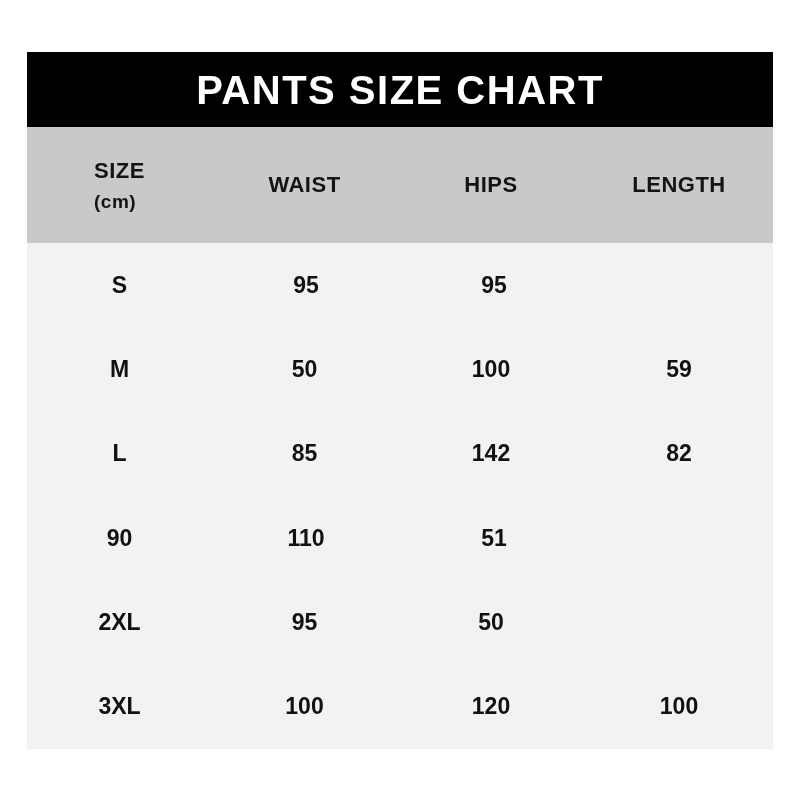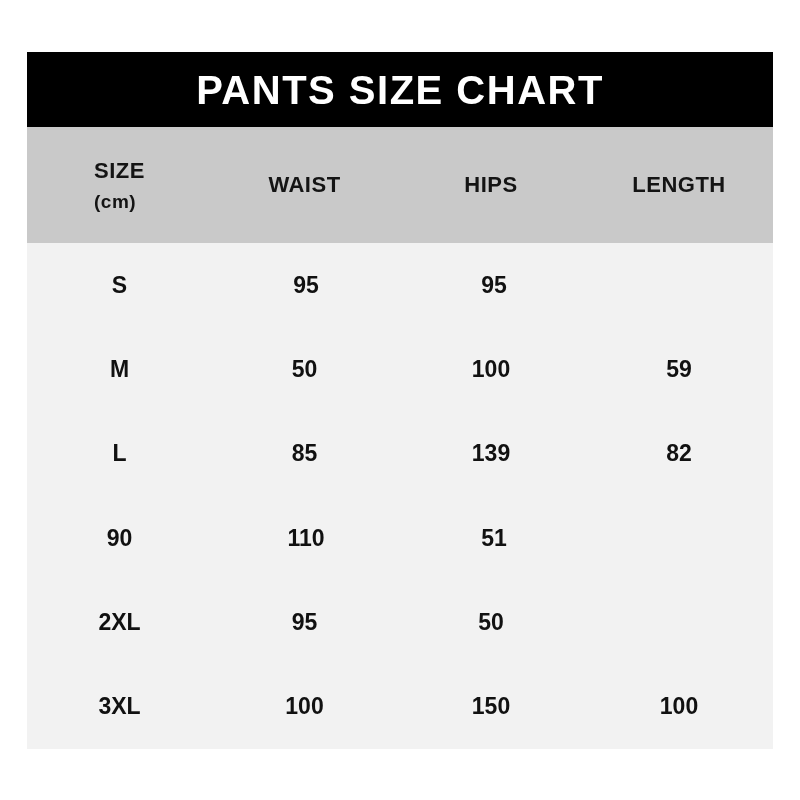--- a/index.html
+++ b/index.html
@@ -140,38 +140,38 @@
       <div class="data-row">
         <div class="data-cell col-size">M</div>
         <div class="data-cell col-waist">50</div>
         <div class="data-cell col-hips">100</div>
         <div class="data-cell col-length">59</div>
       </div>
 
       <div class="data-row">
         <div class="data-cell col-size">L</div>
         <div class="data-cell col-waist">85</div>
-        <div class="data-cell col-hips">139</div>
+        <div class="data-cell col-hips">142</div>
         <div class="data-cell col-length">82</div>
       </div>
 
       <div class="data-row">
         <div class="data-cell col-waist">90</div>
         <div class="data-cell col-hips">110</div>
         <div class="data-cell col-length">51</div>
       </div>
 
       <div class="data-row">
         <div class="data-cell col-size">2XL</div>
         <div class="data-cell col-waist">95</div>
         <div class="data-cell col-length">50</div>
       </div>
 
       <div class="data-row">
         <div class="data-cell col-size">3XL</div>
         <div class="data-cell col-waist">100</div>
-        <div class="data-cell col-hips">150</div>
+        <div class="data-cell col-hips">120</div>
         <div class="data-cell col-length">100</div>
       </div>
 
     </div>
   </div>
 </div>
 
 </body></html>

